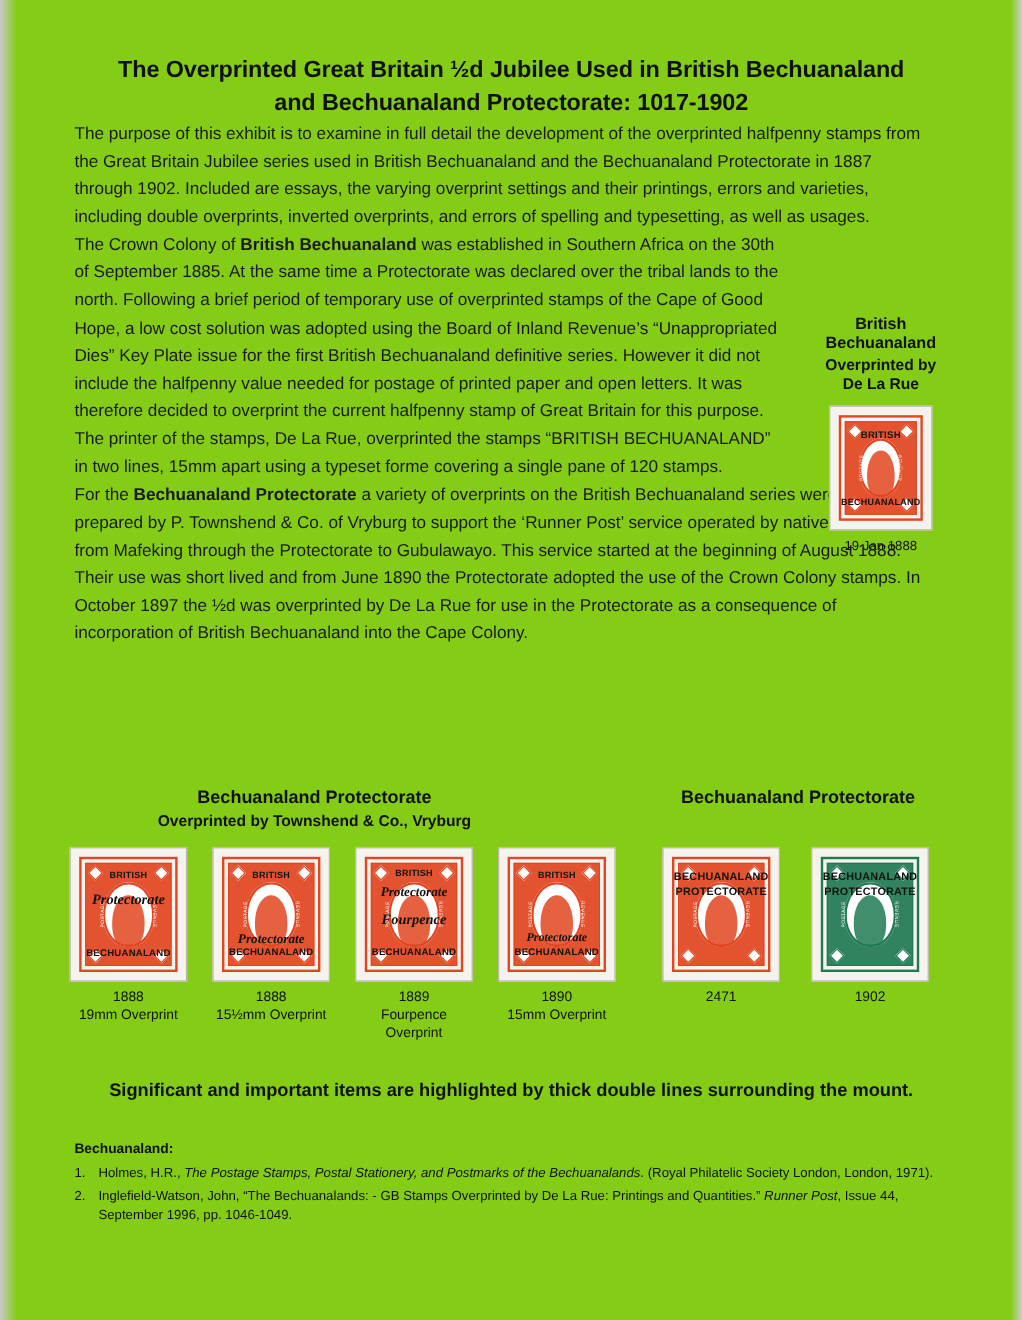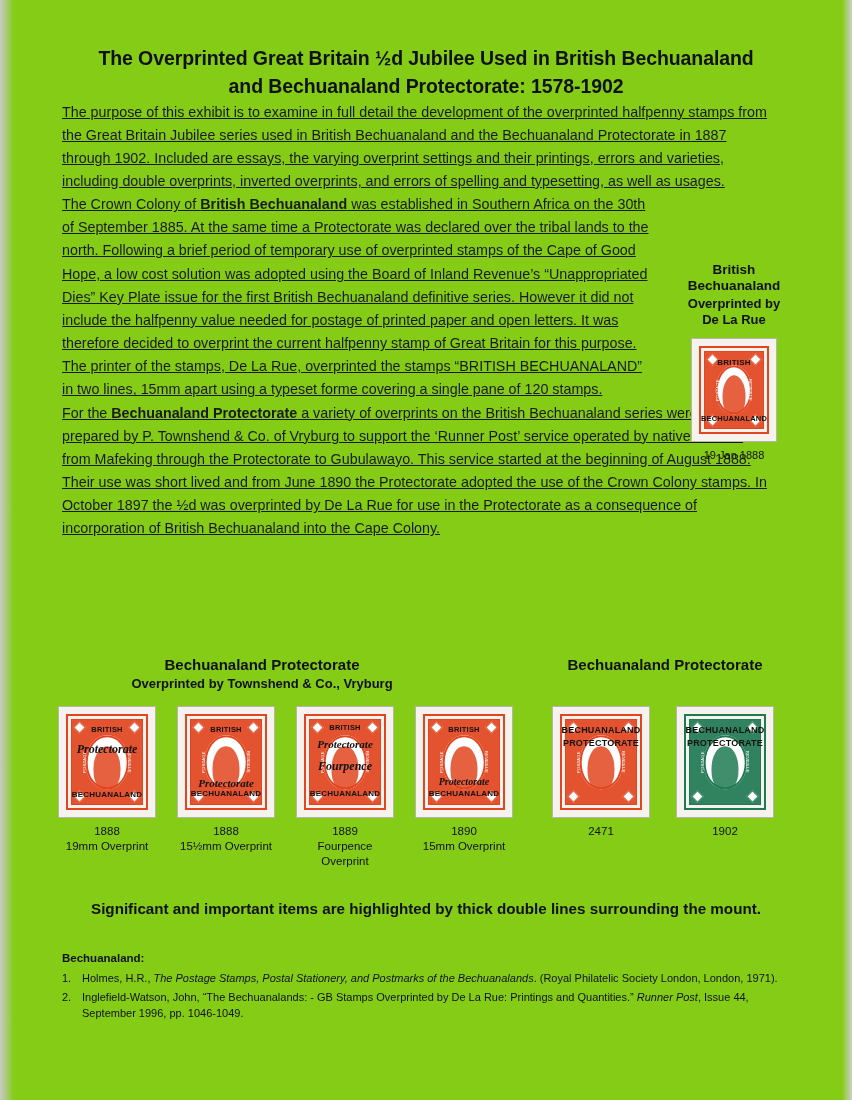--- a/index.html
+++ b/index.html
@@ -54,21 +54,20 @@
   }
   .title-line2 {
     display: block;
   }
   p.body-text {
     font-size: 14.3px;
     line-height: 1.62;
     color: #1a1a1a;
     margin: 0;
     text-align: left;
-    text-decoration: underline;
   }
   .para1 { margin-top: 32px; width: 706px; }
   .para2 { margin-top: 24px; width: 590px; }
   .para3 { margin-top: 24px; width: 706px; }
 
   b, strong { font-weight: bold; }
 
   
   .stamp-box {
     position: relative;
@@ -276,21 +275,21 @@
 </style>
 </head>
 <body>
 
 <div class="page">
 
   <div class="content">
 
     <h1 class="title">
       <span>The Overprinted Great Britain ½d Jubilee Used in British Bechuanaland</span>
-      <span class="title-line2">and Bechuanaland Protectorate: 1578-1902</span>
+      <span class="title-line2">and Bechuanaland Protectorate: 1017-1902</span>
     </h1>
 
     <p class="body-text para1">The purpose of this exhibit is to examine in full detail the development of the overprinted halfpenny stamps from the Great Britain Jubilee series used in British Bechuanaland and the Bechuanaland Protectorate in 1887 through 1902. Included are essays, the varying overprint settings and their printings, errors and varieties, including double overprints, inverted overprints, and errors of spelling and typesetting, as well as usages.</p>
 
     <p class="body-text para2">
       <span>The Crown Colony of </span><b>British Bechuanaland</b><span> was established in Southern Africa on the 30th of September 1885. At the same time a Protectorate was declared over the tribal lands to the north. Following a brief period of temporary use of overprinted stamps of the Cape of Good Hope, a low cost solution was adopted using the Board of Inland Revenue’s “Unappropriated Dies” Key Plate issue for the first British Bechuanaland definitive series. However it did not include the halfpenny value needed for postage of printed paper and open letters. It was therefore decided to overprint the current halfpenny stamp of Great Britain for this purpose. The printer of the stamps, De La Rue, overprinted the stamps “BRITISH BECHUANALAND” in two lines, 15mm apart using a typeset forme covering a single pane of 120 stamps.</span>
     </p>
 
     <p class="body-text para3">
       <span>For the </span><b>Bechuanaland Protectorate</b><span> a variety of overprints on the British Bechuanaland series were locally prepared by P. Townshend &amp; Co. of Vryburg to support the ‘Runner Post’ service operated by native runners from Mafeking through the Protectorate to Gubulawayo. This service started at the beginning of August 1888. Their use was short lived and from June 1890 the Protectorate adopted the use of the Crown Colony stamps. In October 1897 the ½d was overprinted by De La Rue for use in the Protectorate as a consequence of incorporation of British Bechuanaland into the Cape Colony.</span>

